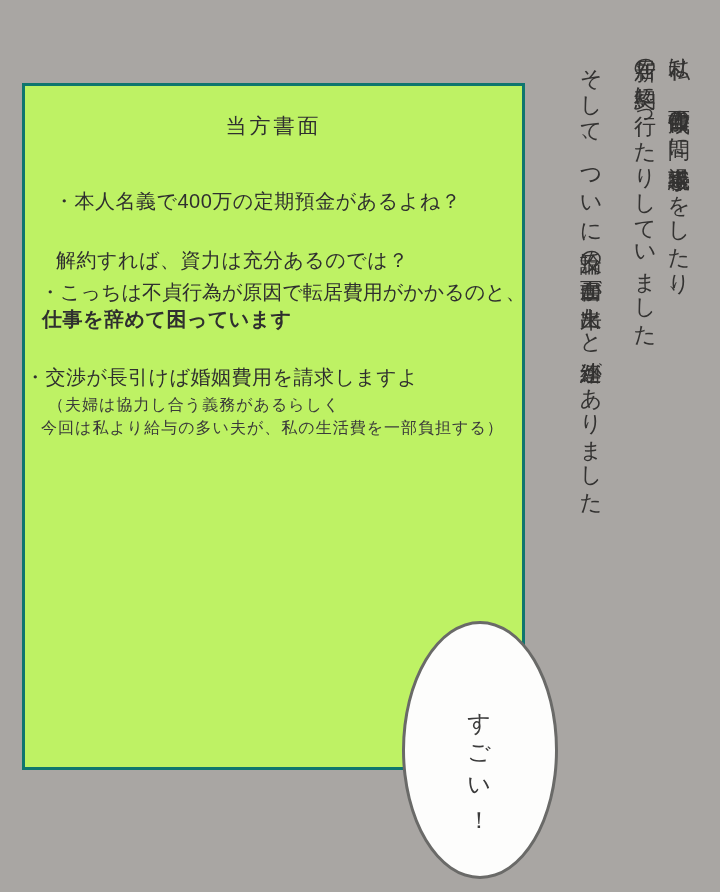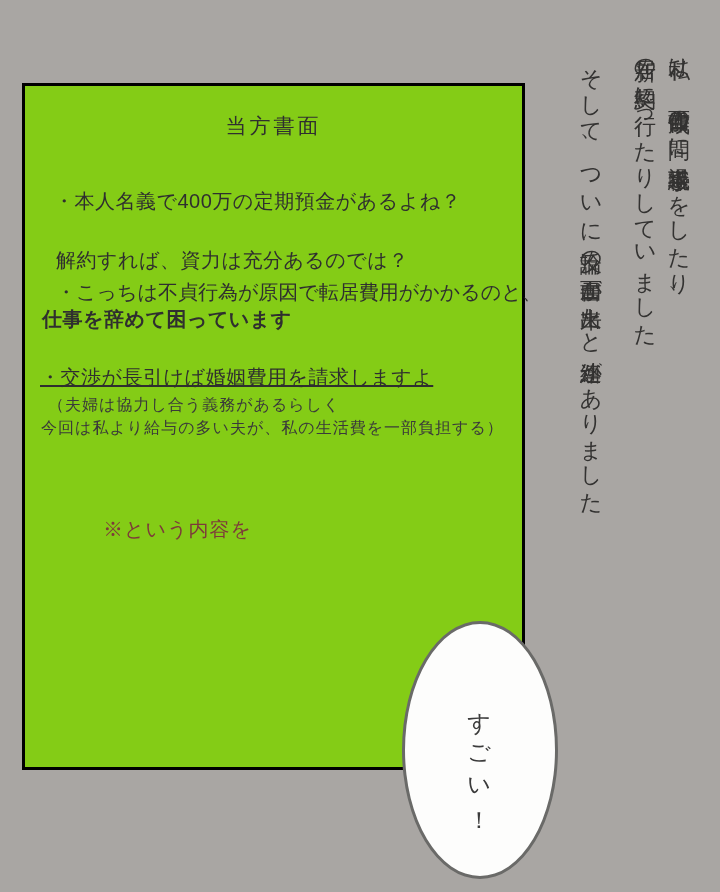--- a/index.html
+++ b/index.html
@@ -13,22 +13,22 @@
     overflow: hidden;
   }
 
   
   .doc {
     position: absolute;
     left: 22px;
     top: 83px;
     width: 497px;
     height: 681px;
-    background: #84cc16;
-    border: 3px solid #000000;
+    background: #bef264;
+    border: 3px solid #0f766e;
     z-index: 1;
   }
   .doc-title {
     position: absolute;
     top: 26px;
     left: 0;
     right: 0;
     text-align: center;
     font-size: 21px;
     letter-spacing: 3px;
@@ -36,23 +36,23 @@
   }
   .doc-line {
     position: absolute;
     white-space: nowrap;
     font-size: 20px;
     letter-spacing: 0.5px;
     color: #2f2f2f;
   }
   .b1l1 { top: 102px; left: 29px; }
   .b1l2 { top: 129px; left: 31px; margin-top: 32px; }
-  .b2l1 { top: 193px; left: 31px; letter-spacing: 0; }
+  .b2l1 { top: 193px; left: 15px; letter-spacing: 0; }
   .b2l2 { top: 220px; left: 17px; font-weight: bold; }
-  .b3l1 { top: 278px; left: 15px; text-decoration: underline; }
+  .b3l1 { top: 278px; left: 0; }
   .doc-note {
     position: absolute;
     white-space: nowrap;
     font-size: 16px;
     letter-spacing: 1px;
     color: #3a3a3a;
   }
   .n1 { top: 309px; left: 23px; }
   .n2 { top: 332px; left: 16px; }
   .doc-red {
@@ -123,21 +123,20 @@
     <div class="doc-line b1l1">・本人名義で400万の定期預金があるよね？</div>
     <div class="doc-line b1l2">解約すれば、資力は充分あるのでは？</div>
 
     <div class="doc-line b2l1">・こっちは不貞行為が原因で転居費用がかかるのと、</div>
     <div class="doc-line b2l2">仕事を辞めて困っています</div>
 
     <div class="doc-line b3l1">・交渉が長引けば婚姻費用を請求しますよ</div>
     <div class="doc-note n1">（夫婦は協力し合う義務があるらしく</div>
     <div class="doc-note n2">今回は私より給与の多い夫が、私の生活費を一部負担する）</div>
 
-    <div class="doc-red r1">※という内容を</div>
   </div>
 
   <div class="narration nar-a">
     <div>私は、書面作成の間に退職手続きをしたり、</div>
     <div>新居の契約に行ったりしていました</div>
   </div>
   <div class="narration nar-b">
     <div>そして、ついに反論の書面が出来たと連絡がありました</div>
   </div>
 

